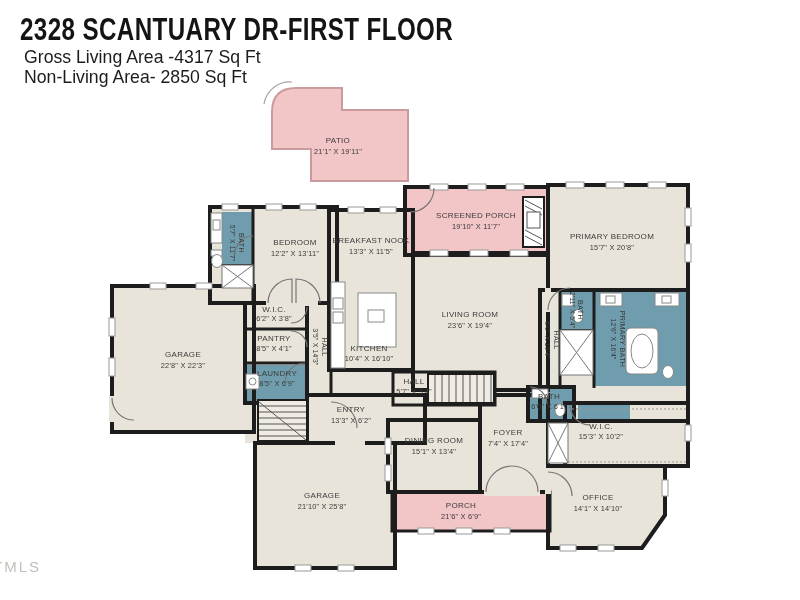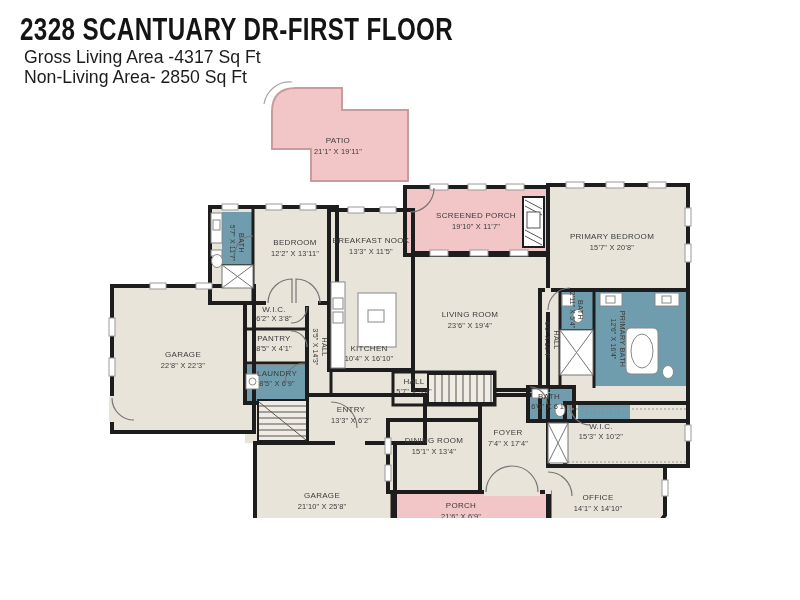--- a/index.html
+++ b/index.html
@@ -1,16 +1,16 @@
 <!DOCTYPE html>
 <html><head>
 <meta charset="utf-8">
 <style>
   html,body{margin:0;padding:0;background:#ffffff;}
-  #stage{position:relative;width:800px;height:518px;background:#ffffff;overflow:hidden;
+  #stage{position:relative;width:800px;height:600px;background:#ffffff;overflow:hidden;
          font-family:"Liberation Sans",sans-serif;}
   #plan{position:absolute;left:0;top:0;}
   .hdr-title{position:absolute;left:20px;top:12px;font-size:31px;font-weight:800;
              color:#141414;white-space:nowrap;transform:scaleX(.78);transform-origin:0 0;
              letter-spacing:.5px;}
   .hdr-sub{position:absolute;left:24px;font-size:19px;color:#1c1c1c;white-space:nowrap;
            transform:scaleX(.93);transform-origin:0 0;}
   .sub1{top:46px;} .sub2{top:66px;}
   .watermark{position:absolute;left:-7px;top:558px;font-size:15px;color:#c3bfbb;letter-spacing:2px;}
   svg text{font-family:"Liberation Sans",sans-serif;fill:#3b3b3b;}

